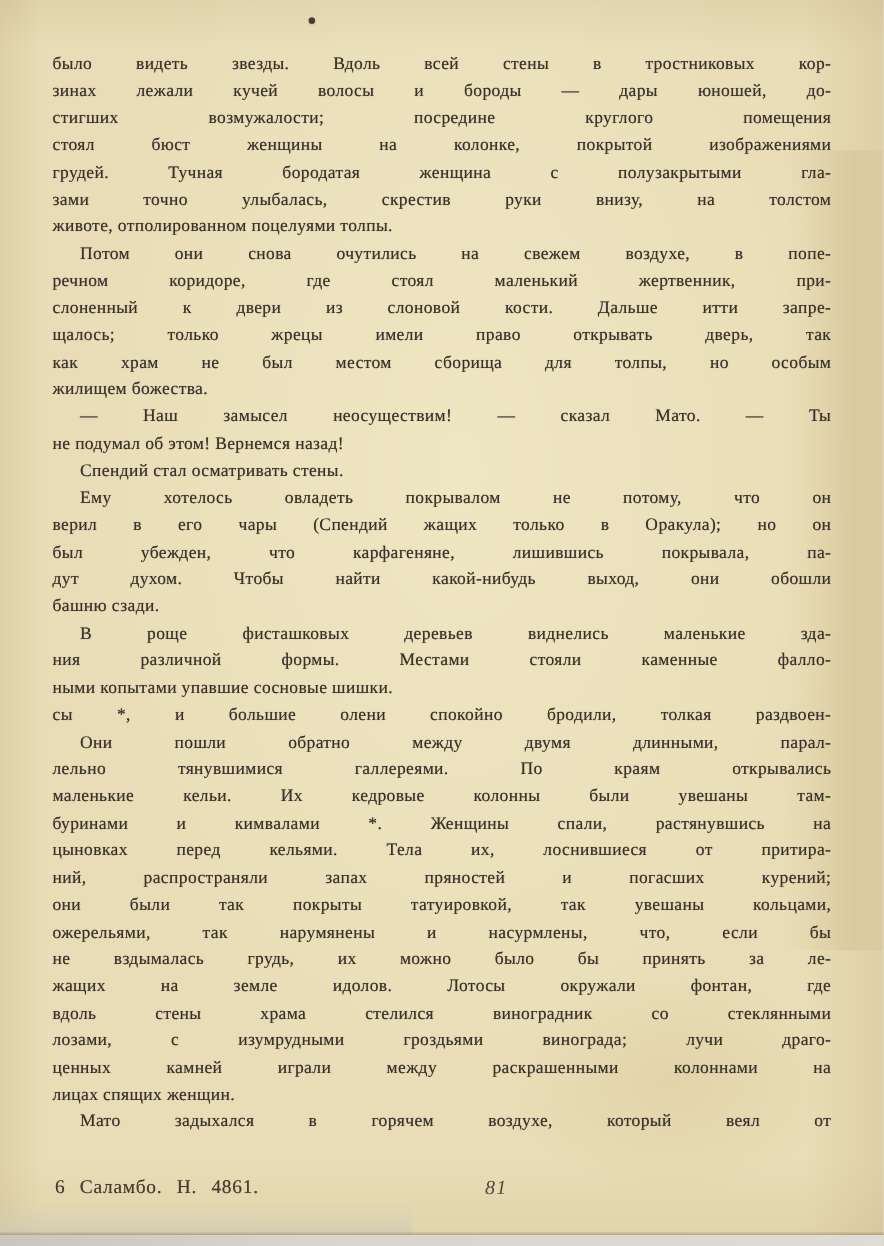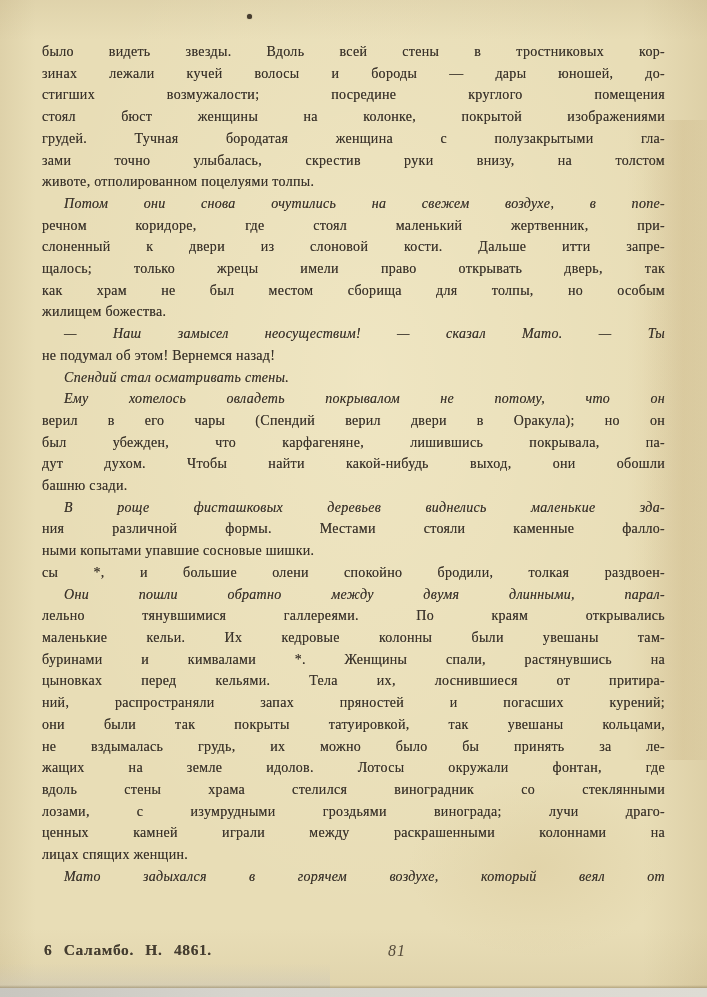--- a/index.html
+++ b/index.html
@@ -93,34 +93,32 @@
   .line {
     text-align: justify;
     text-align-last: justify;
     white-space: normal;
   }
   .line.endline {
     text-align-last: left;
   }
   .line.indent {
     text-indent: 22px;
-    font-style: italic;
   }
 
   
   .printer-signature {
     position: absolute;
     left: 44px;
     top: 941px;
     font-size: 15.5px;
     letter-spacing: 0.6px;
     word-spacing: 7px;
     color: #453d30;
     text-shadow: 0 0 0.6px rgba(69,61,48,0.6);
-    font-weight: bold;
   }
   .page-number {
     position: absolute;
     left: 388px;
     top: 942px;
     font-size: 16px;
     font-style: italic;
     color: #544a3a;
     letter-spacing: 1px;
   }
@@ -145,35 +143,36 @@
       <div class="line indent">Потом они снова очутились на свежем воздухе, в попе-</div>
       <div class="line">речном коридоре, где стоял маленький жертвенник, при-</div>
       <div class="line">слоненный к двери из слоновой кости. Дальше итти запре-</div>
       <div class="line">щалось; только жрецы имели право открывать дверь, так</div>
       <div class="line">как храм не был местом сборища для толпы, но особым</div>
       <div class="line endline">жилищем божества.</div>
       <div class="line indent">— Наш замысел неосуществим! — сказал Мато. — Ты</div>
       <div class="line endline">не подумал об этом! Вернемся назад!</div>
       <div class="line indent endline">Спендий стал осматривать стены.</div>
       <div class="line indent">Ему хотелось овладеть покрывалом не потому, что он</div>
-      <div class="line">верил в его чары (Спендий верил двери в Оракула); но он</div>
+      <div class="line">верил в его чары (Спендий жащих только в Оракула); но он</div>
       <div class="line">был убежден, что карфагеняне, лишившись покрывала, па-</div>
       <div class="line">дут духом. Чтобы найти какой-нибудь выход, они обошли</div>
       <div class="line endline">башню сзади.</div>
       <div class="line indent">В роще фисташковых деревьев виднелись маленькие зда-</div>
       <div class="line">ния различной формы. Местами стояли каменные фалло-</div>
       <div class="line endline">ными копытами упавшие сосновые шишки.</div>
       <div class="line">сы *, и большие олени спокойно бродили, толкая раздвоен-</div>
       <div class="line indent">Они пошли обратно между двумя длинными, парал-</div>
       <div class="line">лельно тянувшимися галлереями. По краям открывались</div>
       <div class="line">маленькие кельи. Их кедровые колонны были увешаны там-</div>
       <div class="line">буринами и кимвалами *. Женщины спали, растянувшись на</div>
       <div class="line">цыновках перед кельями. Тела их, лоснившиеся от притира-</div>
       <div class="line">ний, распространяли запах пряностей и погасших курений;</div>
       <div class="line">они были так покрыты татуировкой, так увешаны кольцами,</div>
+      <div class="line">ожерельями, так нарумянены и насурмлены, что, если бы</div>
       <div class="line">не вздымалась грудь, их можно было бы принять за ле-</div>
       <div class="line">жащих на земле идолов. Лотосы окружали фонтан, где</div>
       <div class="line">вдоль стены храма стелился виноградник со стеклянными</div>
       <div class="line">лозами, с изумрудными гроздьями винограда; лучи драго-</div>
       <div class="line">ценных камней играли между раскрашенными колоннами на</div>
       <div class="line endline">лицах спящих женщин.</div>
       <div class="line indent">Мато задыхался в горячем воздухе, который веял от</div>
     </div>
 
   <div class="printer-signature">6 Саламбо. Н. 4861.</div>

